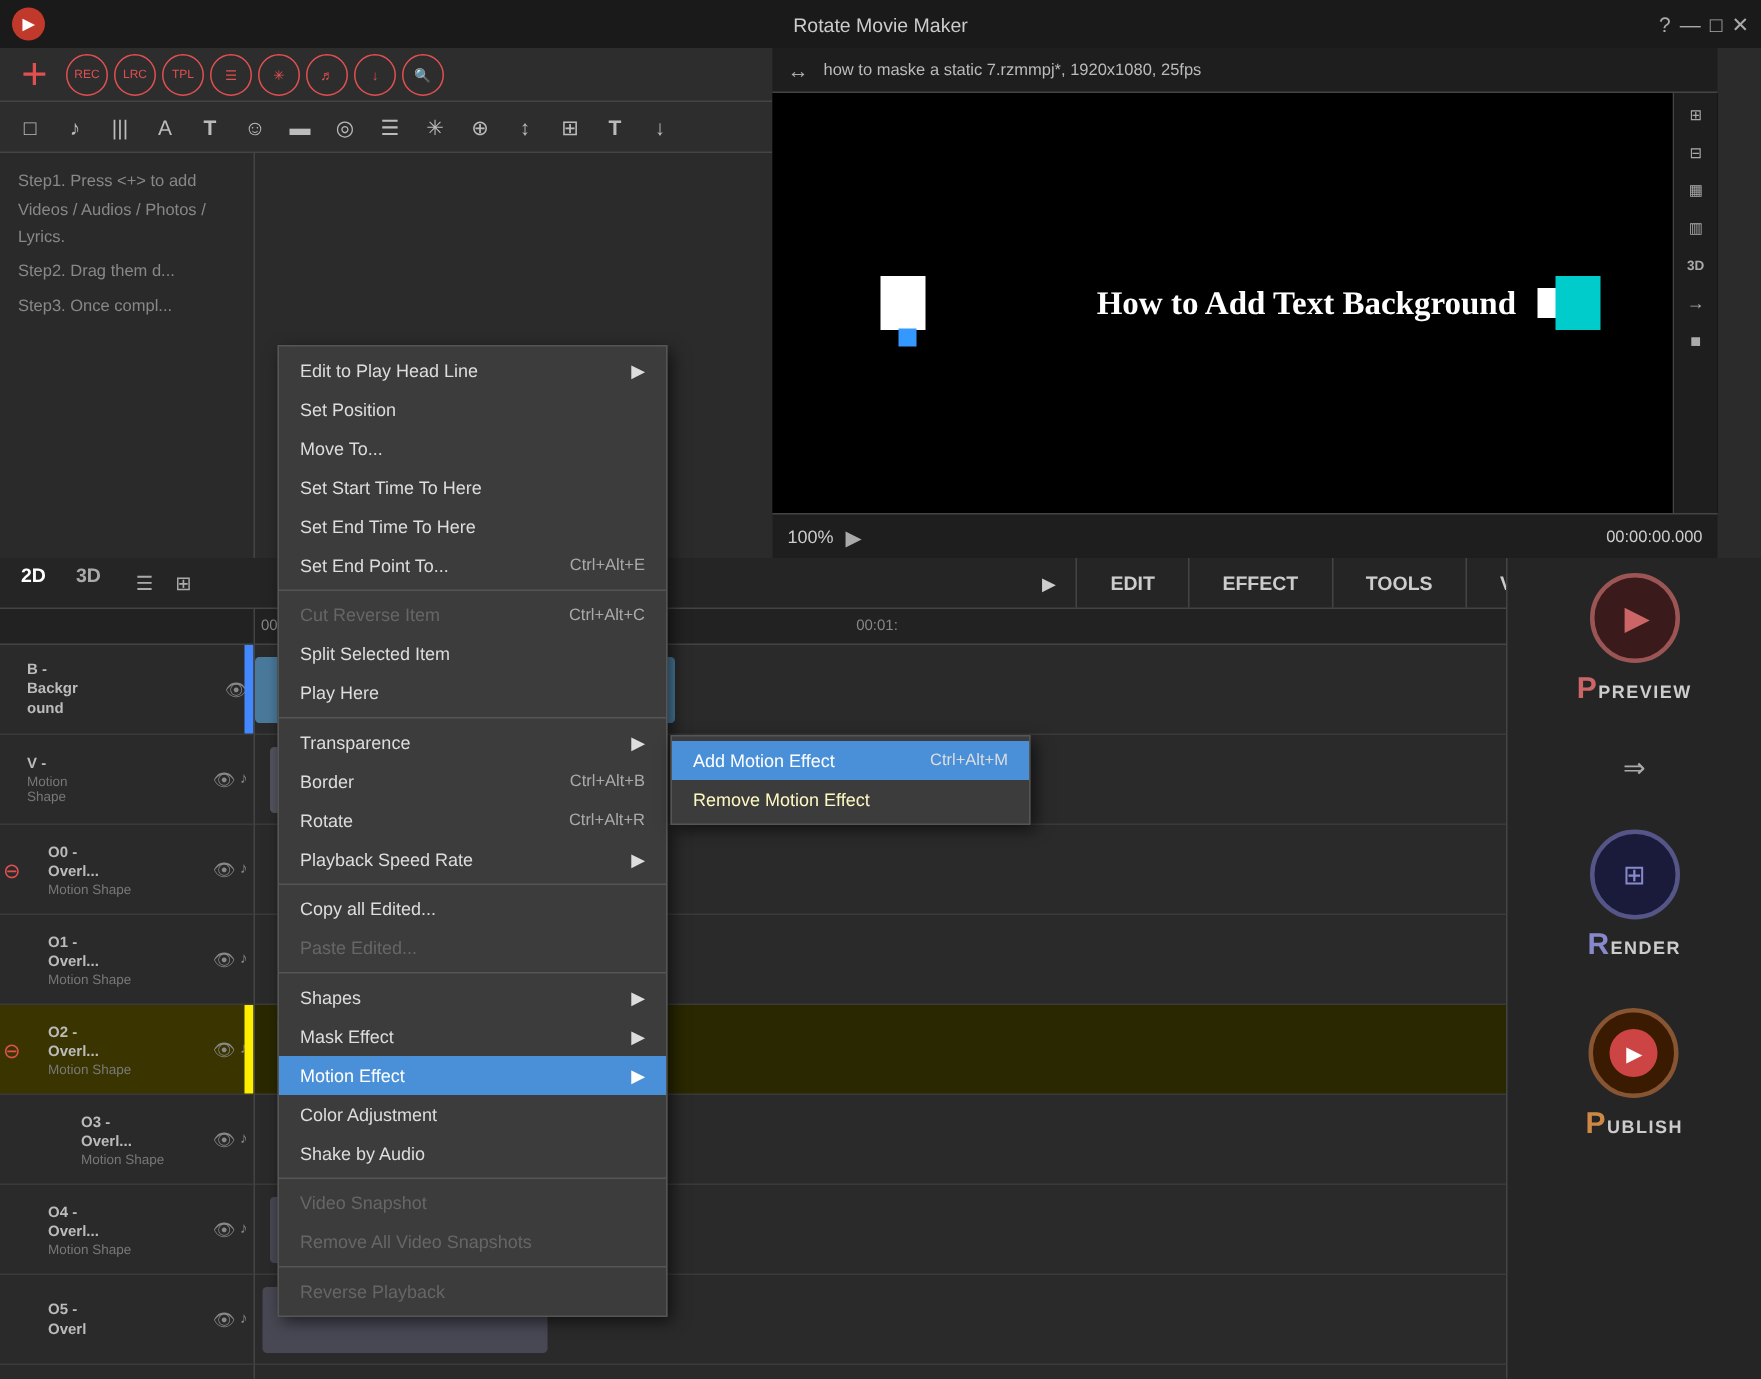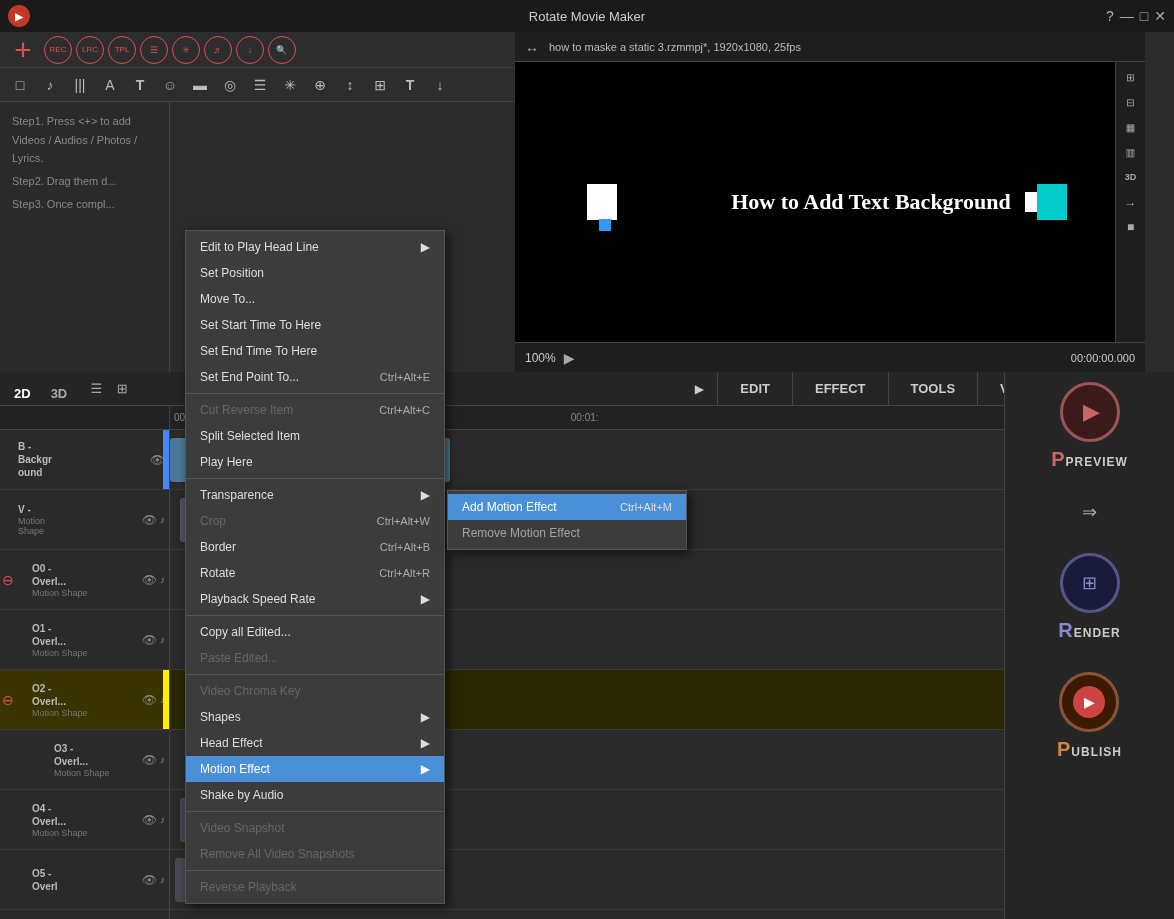--- a/index.html
+++ b/index.html
@@ -181,21 +181,21 @@
       left: 0;
       right: 0;
       height: 34px;
       background: #252525;
       display: flex;
       align-items: center;
       border-bottom: 1px solid #444;
     }
     .nav-2d-3d {
       display: flex;
-      align-items: flex-end;
+      align-items: flex-start;
       height: 100%;
       margin-left: 4px;
     }
     .nav-2d-3d .btn-2d, .nav-2d-3d .btn-3d {
       padding: 4px 10px;
       font-size: 13px;
       font-weight: bold;
       color: #ccc;
       cursor: pointer;
       border: none;
@@ -368,21 +368,21 @@
       height: 26px;
       display: flex;
       align-items: center;
       padding: 0 14px;
       cursor: pointer;
       font-size: 12px;
       color: #ddd;
       justify-content: space-between;
     }
     .submenu-item.active { background: #4a90d9; color: white; }
-    .submenu-item.disabled { color: #a3a3a3; cursor: default; }
+    .submenu-item.disabled { color: #fef9c3; cursor: default; }
     .submenu-item .shortcut { color: #aaa; font-size: 11px; }
     .submenu-item.active .shortcut { color: #ddd; }
 
     
     #tracks-left {
       position: absolute;
       top: 406px;
       left: 0;
       width: 170px;
       bottom: 0;
@@ -484,21 +484,21 @@
 <div id="left-panel">
   <div class="panel-steps">
     <div>Step1. Press &lt;+&gt; to add Videos / Audios / Photos / Lyrics.</div>
     <div style="margin-top:4px;">Step2. Drag them d...</div>
     <div style="margin-top:4px;">Step3. Once compl...</div>
   </div>
 </div>
 
 <div id="preview-topbar" style="position:absolute;top:32px;left:515px;width:630px;height:30px;background:#1e1e1e;display:flex;align-items:center;padding:0 10px;gap:10px;border-bottom:1px solid #444;">
   <span style="color:#aaa;font-size:14px;">↔</span>
-  <span style="color:#bbb;font-size:11px;">how to maske a static 3.rzmmpj*, 1920x1080, 25fps</span>
+  <span style="color:#bbb;font-size:11px;">how to maske a static 7.rzmmpj*, 1920x1080, 25fps</span>
 </div>
 
 <div id="preview-canvas" style="position:absolute;top:62px;left:515px;width:630px;height:280px;background:#000;">
 
   <div style="position:absolute;right:0;top:0;width:30px;height:100%;background:#1e1e1e;display:flex;flex-direction:column;align-items:center;padding:4px 0;gap:3px;border-left:1px solid #444;">
     <div style="color:#aaa;font-size:10px;width:22px;height:22px;display:flex;align-items:center;justify-content:center;">⊞</div>
     <div style="color:#aaa;font-size:10px;width:22px;height:22px;display:flex;align-items:center;justify-content:center;">⊟</div>
     <div style="color:#aaa;font-size:10px;width:22px;height:22px;display:flex;align-items:center;justify-content:center;">▦</div>
     <div style="color:#aaa;font-size:10px;width:22px;height:22px;display:flex;align-items:center;justify-content:center;">▥</div>
     <div style="color:#aaa;font-size:9px;font-weight:bold;width:22px;height:22px;display:flex;align-items:center;justify-content:center;">3D</div>
@@ -733,58 +733,54 @@
     <span>Split Selected Item</span>
   </div>
   <div class="menu-item">
     <span>Play Here</span>
   </div>
   <div class="menu-separator"></div>
   <div class="menu-item">
     <span>Transparence</span>
     <span class="arrow">▶</span>
   </div>
-  <div class="menu-item disabled">
-    <span>Crop</span>
-    <span class="shortcut">Ctrl+Alt+W</span>
-  </div>
   <div class="menu-item">
     <span>Border</span>
     <span class="shortcut">Ctrl+Alt+B</span>
   </div>
   <div class="menu-item">
     <span>Rotate</span>
     <span class="shortcut">Ctrl+Alt+R</span>
   </div>
   <div class="menu-item">
     <span>Playback Speed Rate</span>
     <span class="arrow">▶</span>
   </div>
   <div class="menu-separator"></div>
   <div class="menu-item">
     <span>Copy all Edited...</span>
   </div>
   <div class="menu-item disabled">
     <span>Paste Edited...</span>
   </div>
   <div class="menu-separator"></div>
-  <div class="menu-item disabled">
-    <span>Video Chroma Key</span>
-  </div>
   <div class="menu-item">
     <span>Shapes</span>
     <span class="arrow">▶</span>
   </div>
   <div class="menu-item">
-    <span>Head Effect</span>
+    <span>Mask Effect</span>
     <span class="arrow">▶</span>
   </div>
   <div class="menu-item highlighted">
     <span>Motion Effect</span>
     <span class="arrow">▶</span>
+  </div>
+  <div class="menu-item">
+    <span>Color Adjustment</span>
   </div>
   <div class="menu-item">
     <span>Shake by Audio</span>
   </div>
   <div class="menu-separator"></div>
   <div class="menu-item disabled">
     <span>Video Snapshot</span>
   </div>
   <div class="menu-item disabled">
     <span>Remove All Video Snapshots</span>

